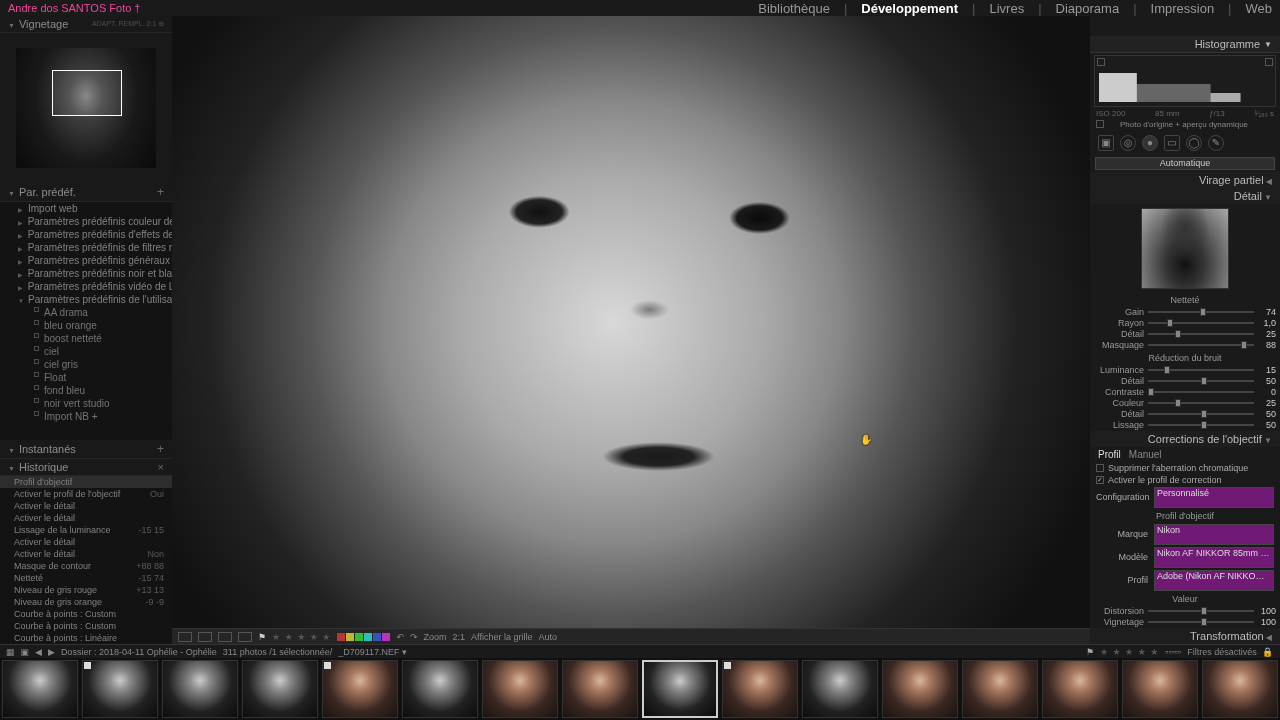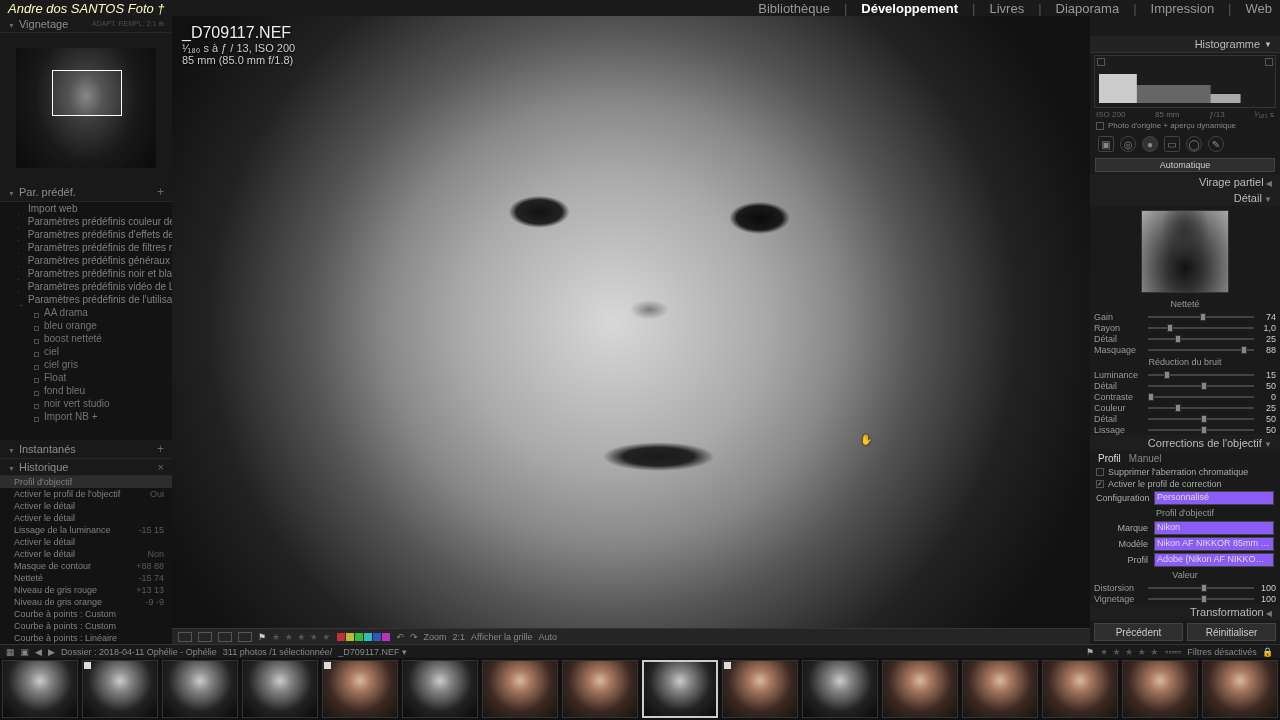--- a/index.html
+++ b/index.html
@@ -1,31 +1,31 @@
 <!DOCTYPE html>
 <html><head>
 <meta charset="utf-8">
 <style>
 * { margin: 0; padding: 0; box-sizing: border-box; font-family: 'Segoe UI', Arial, sans-serif; }
 body { width: 1280px; height: 720px; background: #1a1a1a; color: #ccc; font-size: 10px; overflow: hidden; }
 .topbar { height: 16px; background: #1a1a1a; display: flex; align-items: center; justify-content: space-between; padding: 0 8px; }
-.topbar-title { color: #fef9c3; font-size: 13px; font-style: italic; }
+.topbar-title { color: #ec4899; font-size: 11px; }
 .topbar-modules { display: flex; gap: 14px; }
 .topbar-modules span { color: #999; font-size: 13px; cursor: pointer; }
 .topbar-modules span.active { color: #fff; font-weight: bold; }
 .topbar-modules .sep { color:#555; }
 .main { display: flex; height: 628px; }
 .left-panel { width: 172px; background: #1a1a1a; display: flex; flex-direction: column; overflow: hidden; }
 .panel-header { background: #222; padding: 2px 8px; font-size: 11px; color: #bbb; display: flex; align-items: center; justify-content: space-between; border-bottom: 1px solid #333; cursor: pointer; }
 .tri-down::before { content: "▼"; font-size: 7px; margin-right: 4px; color:#888; }
 .nav-thumb-wrap { height: 150px; display:flex; align-items:center; justify-content:center; background:#222; }
 .nav-thumb { width: 140px; height: 120px; background: radial-gradient(ellipse 60% 90% at 50% 40%, #888 0%, #555 20%, #222 60%, #111 100%); position: relative; }
 .nav-thumb .crop { position:absolute; width:70px; height:46px; border:1px solid #fff; box-shadow: 0 0 0 1000px rgba(0,0,0,.25); top:22px; left:36px; }
 .preset-list { flex: 1; overflow-y: auto; }
-.preset-item { padding: 1px 6px 1px 18px; font-size: 10px; color: #aaa; cursor: pointer; white-space: nowrap; overflow:hidden; text-overflow: ellipsis; display:flex; align-items:flex-end; }
+.preset-item { padding: 1px 6px 1px 18px; font-size: 10px; color: #aaa; cursor: pointer; white-space: nowrap; overflow:hidden; text-overflow: ellipsis; display:flex; align-items:flex-start; }
 .preset-item.sub { padding-left: 34px; color:#999; }
 .preset-item .bullet { width:5px; height:5px; border:1px solid #666; margin-right:5px; display:inline-block;}
 .preset-item .arrow { width:5px; height:5px; margin-right:5px; display:inline-block; }
 .preset-item .arrow::before { content:"▶"; font-size:6px; color:#777; }
 .preset-item .arrowd::before { content:"▼"; font-size:6px; color:#777; }
 .hist-item { padding: 1px 8px 1px 14px; font-size: 9px; color:#aaa; display:flex; justify-content:space-between; cursor:pointer; }
 .hist-item.active { background:#3c3c3c; }
 .hist-item .val { color:#777; }
 .left-bottom-btns { display:flex; height:22px; }
 .left-bottom-btns button { flex:1; background:#2e2e2e; border:1px solid #444; color:#ccc; font-size:10px; cursor:pointer; }
@@ -55,40 +55,40 @@
 .histogram { height:56px; background:#1c1c1c; position:relative; border:1px solid #333; margin:2px 4px; }
 .histogram .plot { position:absolute; left:4px; right:4px; bottom:4px; height:44px;
   background: linear-gradient(to top, #ccc 0%, #ccc 65%, transparent 65%) left/22% 100% no-repeat,
               linear-gradient(to top, #666 0%, #666 40%, transparent 40%) 22%/55% 100% no-repeat,
               linear-gradient(to top, #aaa 0%, #aaa 20%, transparent 20%) 77%/23% 100% no-repeat;
 }
 .hist-corner { position:absolute; width:8px;height:8px; border:1px solid #555; }
 .hist-corner.l { top:2px; left:2px; }
 .hist-corner.r { top:2px; right:2px; }
 .rp-meta { display:flex; justify-content:space-between; padding:0 6px; font-size:8px; color:#666;align-items:center; }
-.rp-line { padding:2px 6px; font-size:8px; color:#888; display:flex; align-items:center; gap:4px;}
+.rp-line { padding:2px 6px; font-size:8px; color:#888; display:flex; align-items:center; gap:16px;}
 .tool-row { display:flex; gap:6px; padding:4px 8px; align-items:center; }
 .tool-row .t { width:16px;height:16px; border:1px solid #444; border-radius:50%; display:flex;align-items:center;justify-content:center; color:#888; font-size:10px; cursor:pointer;}
 .tool-row .t.rect { border-radius:2px;}
 .rp-title-r { text-align:right; font-size:11px; color:#bbb; padding:2px 8px; background:#1e1e1e; cursor:pointer;}
 .rp-title-r::after { content:" ◀"; font-size:8px; color:#777;}
 .rp-title-r.open::after { content:" ▼"; font-size:8px; color:#777;}
 .detail-thumb { width:88px;height:88px; margin:4px auto; display:block;
   background: radial-gradient(ellipse at 50% 25%, #333, transparent 40%), radial-gradient(ellipse at 50% 70%, #111, #333 30%, #777 70%, #aaa); border:1px solid #333;}
 .subhead { text-align:center; color:#999; font-size:9px; margin:2px 0; }
 .slider-row { display:flex; align-items:center; padding:0 4px; gap:4px; font-size:9px; color:#aaa; height:11px; }
-.slider-row .lbl { width:50px; text-align:left; color:#999;}
+.slider-row .lbl { width:50px; text-align:right; color:#999;}
 .slider-row .track { flex:1; height:2px; background:#444; position:relative; }
 .slider-row .track .thumb { position:absolute; width:6px;height:8px; background:#888; top:-3px; border-radius:1px;}
 .slider-row .val { width:18px; text-align:right; color:#ccc;}
 .check-row { display:flex; align-items:center; gap:4px; padding:1px 6px; font-size:9px; color:#aaa;}
 .check-row .cb { width:8px;height:8px; border:1px solid #555; display:flex;align-items:center;justify-content:center; font-size:7px;}
 .sel-row { display:flex; align-items:center; gap:6px; padding:1px 6px; font-size:9px; color:#aaa; }
 .sel-row .lbl { width:52px; text-align:right; }
-.sel-row .sel { flex:1; background:#8b5cf6; border:1px solid #444; padding:0 2px; height:14px; font-size:9px; color:#ddd; overflow:hidden; white-space:nowrap; text-overflow:ellipsis;}
+.sel-row .sel { flex:1; background:#701a75; border:1px solid #444; padding:0 2px; height:21px; font-size:9px; color:#ddd; overflow:hidden; white-space:nowrap; text-overflow:ellipsis;}
 .rp-btnrow { display:flex; gap:4px; padding:3px 4px;}
 .rp-btnrow button { flex:1; background:#2e2e2e; border:1px solid #444; color:#ccc; font-size:10px; height:18px; cursor:pointer;}
 .rp-centered-btn { display:block; width:95%; margin:2px auto; background:#2e2e2e; border:1px solid #444; color:#ccc; font-size:9px; height:14px; cursor:pointer; text-align:center;}
 .status { height:14px; background:#1a1a1a; border-top:1px solid #333; display:flex; align-items:center; padding:0 6px; font-size:9px; color:#888; gap:6px;}
 .status .right { margin-left:auto; display:flex; align-items:center; gap:6px;}
 .stars { color:#555; letter-spacing:1px;}
 .filmstrip { height:62px; background:#111; display:flex; gap:4px; padding:2px; overflow:hidden; }
 .thumb { width:76px; height:58px; position:relative; border:1px solid #333; overflow:hidden; flex-shrink:0; cursor:pointer;}
 .thumb.sel { border:2px solid #ccc; }
 .thumb .p { width:100%;height:100%; }
@@ -272,25 +272,20 @@
           <span>Courbe à points : Linéaire</span>
           <span class="val"></span>
         </div>
       </div>
   </div>
 
   <div class="center">
     <div class="image-area">
       <div class="face"></div>
       <div class="hand-cursor"></div>
-      <div class="img-info">
-        <div class="fn">_D709117.NEF</div>
-        <div class="meta">¹⁄₁₈₀ s à ƒ / 13, ISO 200</div>
-        <div class="meta">85 mm (85.0 mm f/1.8)</div>
-      </div>
     </div>
     <div class="toolbar">
       <span class="sw"></span>
       <span class="sw"></span>
       <span class="sw"></span>
       <span class="sw"></span>
       <span style="color:#ccc">⚑</span>
       <span class="stars">★ ★ ★ ★ ★</span>
       <div class="colors">
         <span style="background:#b33"></span>
@@ -458,24 +453,20 @@
         </div>
         <div class="slider-row">
           <span class="lbl">Vignetage</span>
           <span class="track">
             <span class="thumb" style="left:50%"></span>
           </span>
           <span class="val">100</span>
         </div>
       </div>
     <div class="rp-title-r">Transformation</div>
-    <div class="rp-btnrow">
-      <button>Précédent</button>
-      <button>Réinitialiser</button>
-    </div>
   </div>
 </div>
 
 <div class="status">
   <span>▦</span>
   <span>▣</span>
   <span>◀</span>
   <span>▶</span>
   <span>Dossier : 2018-04-11 Ophélie - Ophélie</span>
   <span>311 photos /1 sélectionnée/</span>

